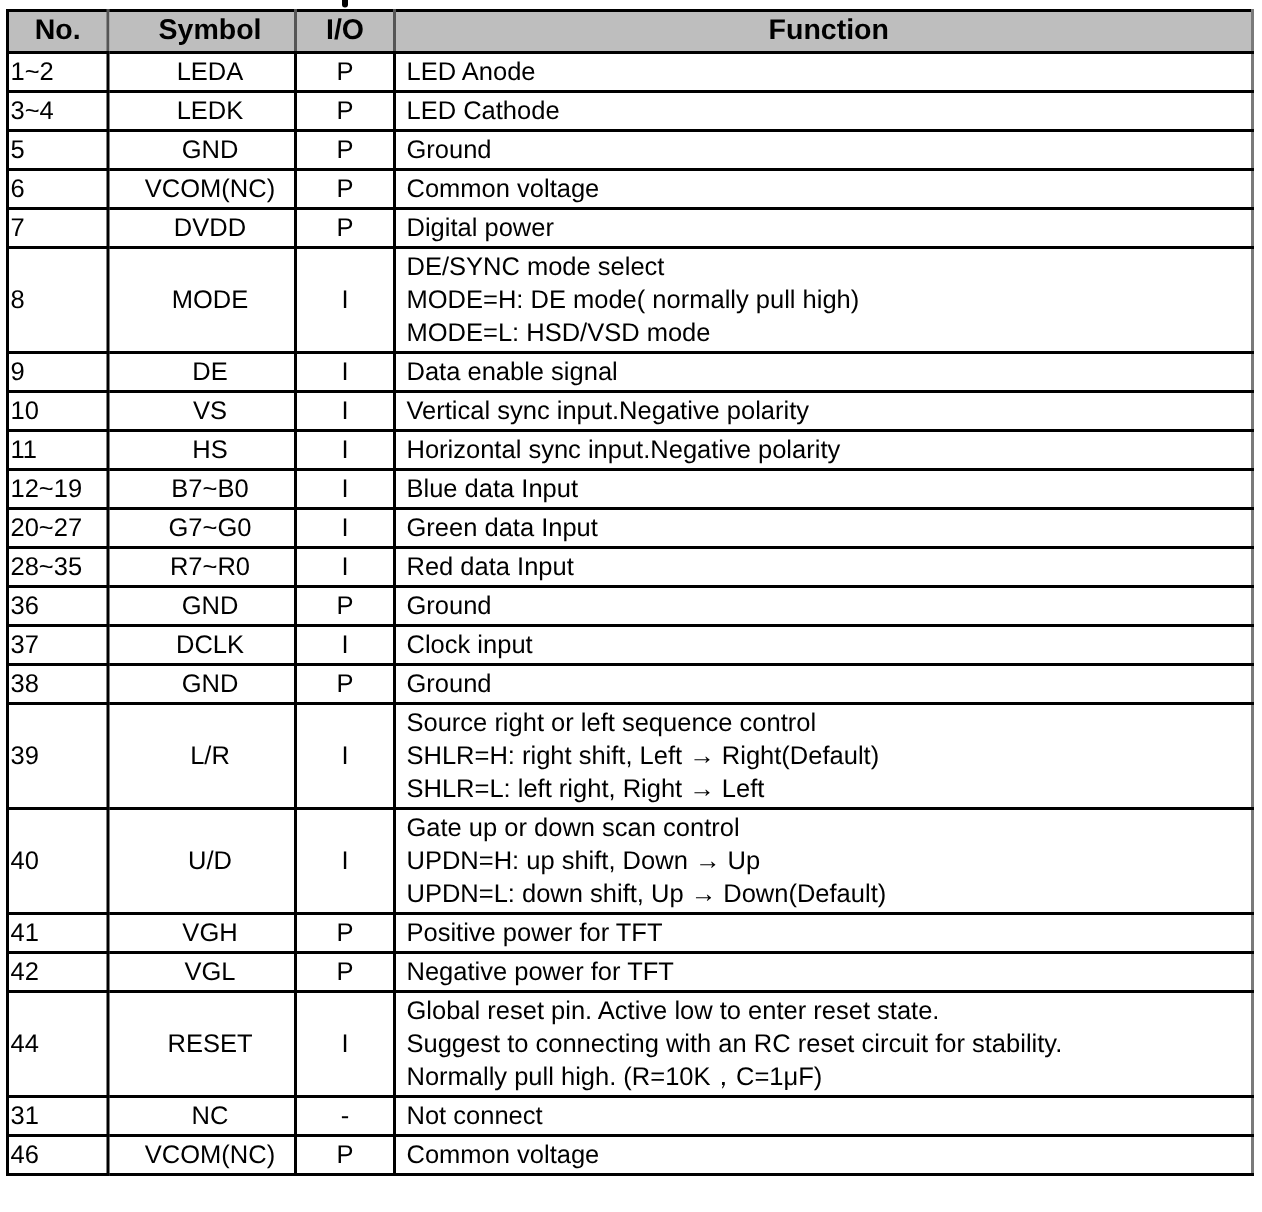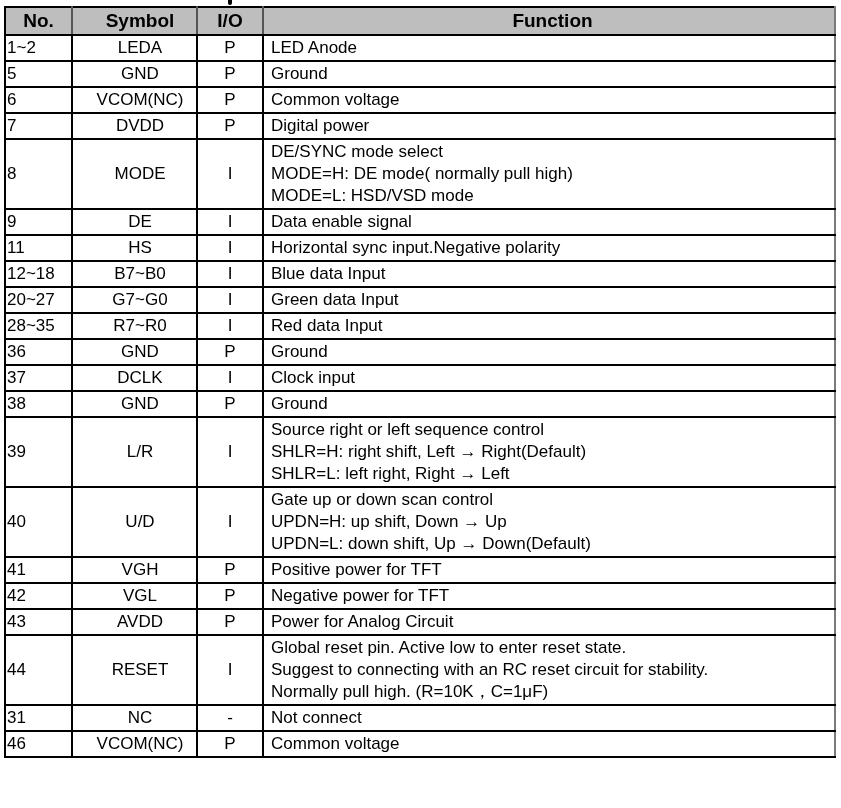--- a/index.html
+++ b/index.html
@@ -78,20 +78,26 @@
       </tr>
     </thead>
     <tbody>
         <tr>
       <td class="col-no">1~2</td>
       <td class="col-symbol">LEDA</td>
       <td class="col-io">P</td>
       <td class="col-function">LED Anode</td>
     </tr>
         <tr>
+      <td class="col-no">3~4</td>
+      <td class="col-symbol">LEDK</td>
+      <td class="col-io">P</td>
+      <td class="col-function">LED Cathode</td>
+    </tr>
+        <tr>
       <td class="col-no">5</td>
       <td class="col-symbol">GND</td>
       <td class="col-io">P</td>
       <td class="col-function">Ground</td>
     </tr>
         <tr>
       <td class="col-no">6</td>
       <td class="col-symbol">VCOM(NC)</td>
       <td class="col-io">P</td>
       <td class="col-function">Common voltage</td>
@@ -110,27 +116,33 @@
 MODE=H: DE mode( normally pull high)
 MODE=L: HSD/VSD mode</td>
     </tr>
         <tr>
       <td class="col-no">9</td>
       <td class="col-symbol">DE</td>
       <td class="col-io">I</td>
       <td class="col-function">Data enable signal</td>
     </tr>
         <tr>
+      <td class="col-no">10</td>
+      <td class="col-symbol">VS</td>
+      <td class="col-io">I</td>
+      <td class="col-function">Vertical sync input.Negative polarity</td>
+    </tr>
+        <tr>
       <td class="col-no">11</td>
       <td class="col-symbol">HS</td>
       <td class="col-io">I</td>
       <td class="col-function">Horizontal sync input.Negative polarity</td>
     </tr>
         <tr>
-      <td class="col-no">12~18</td>
+      <td class="col-no">12~19</td>
       <td class="col-symbol">B7~B0</td>
       <td class="col-io">I</td>
       <td class="col-function">Blue data Input</td>
     </tr>
         <tr>
       <td class="col-no">20~27</td>
       <td class="col-symbol">G7~G0</td>
       <td class="col-io">I</td>
       <td class="col-function">Green data Input</td>
     </tr>
@@ -178,26 +190,20 @@
       <td class="col-no">41</td>
       <td class="col-symbol">VGH</td>
       <td class="col-io">P</td>
       <td class="col-function">Positive power for TFT</td>
     </tr>
         <tr>
       <td class="col-no">42</td>
       <td class="col-symbol">VGL</td>
       <td class="col-io">P</td>
       <td class="col-function">Negative power for TFT</td>
-    </tr>
-        <tr>
-      <td class="col-no">43</td>
-      <td class="col-symbol">AVDD</td>
-      <td class="col-io">P</td>
-      <td class="col-function">Power for Analog Circuit</td>
     </tr>
         <tr>
       <td class="col-no">44</td>
       <td class="col-symbol">RESET</td>
       <td class="col-io">I</td>
       <td class="col-function">Global reset pin. Active low to enter reset state.
 Suggest to connecting with an RC reset circuit for stability.
 Normally pull high. (R=10K，C=1μF)</td>
     </tr>
         <tr>

